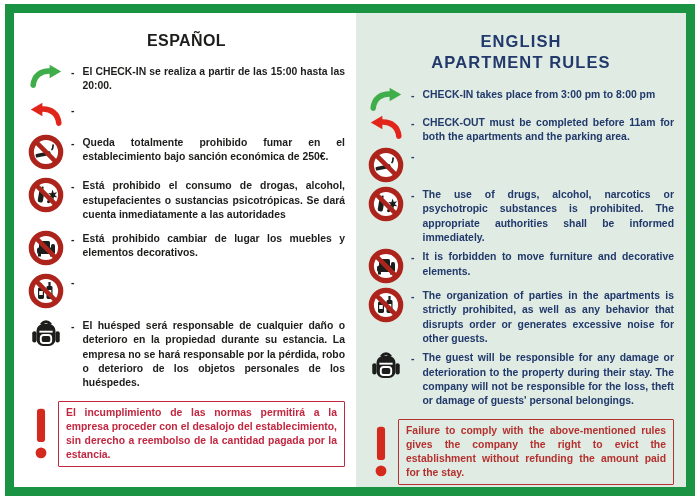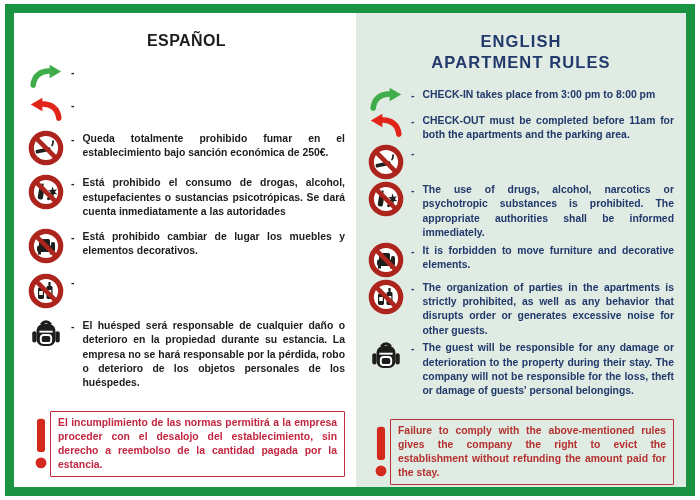--- a/index.html
+++ b/index.html
@@ -8,38 +8,38 @@
     font-family:"Liberation Sans","DejaVu Sans",sans-serif;
     -webkit-font-smoothing:antialiased;
   }
   .sheet{box-sizing:border-box;width:700px;height:500px;padding:4px 5px;background:#fff;}
   .frame{
     box-sizing:border-box;width:100%;height:100%;
     border:9px solid var(--frame_green,#1a9442);
     display:flex;background:#fff;
   }
   .panel{box-sizing:border-box;display:flex;flex-direction:column;}
-  .panel.left{width:342px;background:#ffffff;padding:12px 9px 8px 12px;}
+  .panel.left{width:342px;background:#ffffff;padding:12px 9px 18px 12px;}
   .panel.right{flex:1;background:var(--panel_mint,#e0ebe3);padding:12px 10px 0 10px;}
 
   header{text-align:center;margin-top:6px;}
   .lang,.ptitle{font-weight:800;}
   .left .lang,.left .ptitle{color:var(--spanish_text,#1d1d1b);font-size:16px;letter-spacing:.4px;line-height:1.25;}
   .right .lang,.right .ptitle{color:var(--english_text,#21396b);font-size:16.5px;letter-spacing:1.1px;line-height:1.3;}
 
   .rules{flex:1;display:flex;flex-direction:column;justify-content:space-between;margin-top:13px;padding-right:2px;}
   .rule{display:flex;align-items:flex-start;gap:5px;}
   .rule .icon{flex:0 0 40px;display:flex;justify-content:center;margin-top:-1px;}
   .rule .dash{font-weight:800;font-size:10.5px;line-height:1.4;margin-top:1px;}
   .rule p{margin:1px 0 0 3px;text-align:justify;font-size:10.4px;line-height:1.38;font-weight:600;}
   .left .rule p,.left .rule .dash{color:var(--spanish_text,#1d1d1b);}
   .right .rule p,.right .rule .dash{color:var(--english_text,#21396b);}
   .b{font-weight:800;}
 
-  .warning-row{display:flex;align-items:center;gap:0;margin-top:20px;min-height:62px;padding:0 2px 2px 6px;}
+  .warning-row{display:flex;align-items:center;gap:8px;margin-top:10px;min-height:62px;padding:0 2px 2px 6px;}
   .excl{flex:0 0 18px;display:flex;justify-content:center;}
   .warnbox{
     flex:1;box-sizing:border-box;border:1.6px solid;border-radius:1px;
     padding:4px 7px;font-size:10.4px;font-weight:700;line-height:1.35;text-align:justify;
   }
   .left .warnbox{color:var(--spanish_warning,#c22740);border-color:var(--spanish_warning,#c22740);background:#fff;}
   .right .warnbox{color:var(--english_warning,#b5312f);border-color:var(--english_warning,#b5312f);background:transparent;}
 </style>
 </head>
 <body>
@@ -53,20 +53,21 @@
       </header>
       <div class="rules" id="rules-es">
           <div class="rule">
             <span class="icon">
               <svg width="32" height="25" viewBox="0 0 40 30">
     <path d="M4 27 C5 15 14 8.5 26 9.5" stroke="#3fae4a" fill="none" stroke-width="7" stroke-linecap="round"></path>
     <polygon points="24.5,1.5 39,10 24.5,18.5" fill="#3fae4a"></polygon>
               </svg>
             </span>
             <span class="dash">-</span>
+            <p><span>El </span><span class="b">CHECK-IN</span><span> se realiza a partir de las 15:00 hasta las 20:00.</span></p>
           </div>
           <div class="rule">
             <span class="icon">
               <svg width="32" height="25" viewBox="0 0 40 30">
     <path d="M36 27 C35 15 26 8.5 14 9.5" stroke="#e1251b" fill="none" stroke-width="7" stroke-linecap="round"></path>
     <polygon points="15.5,1.5 1,10 15.5,18.5" fill="#e1251b"></polygon>
               </svg>
             </span>
             <span class="dash">-</span>
           </div>

